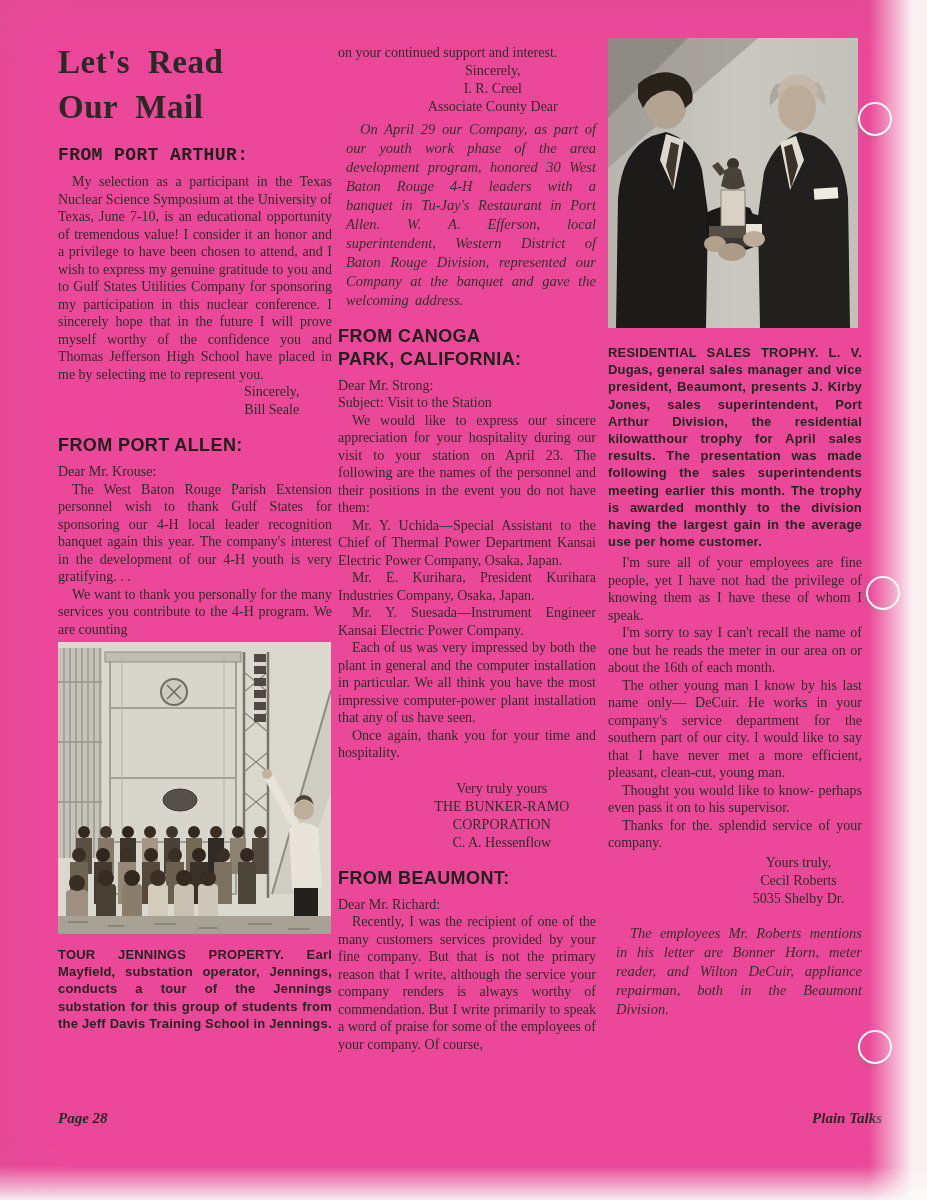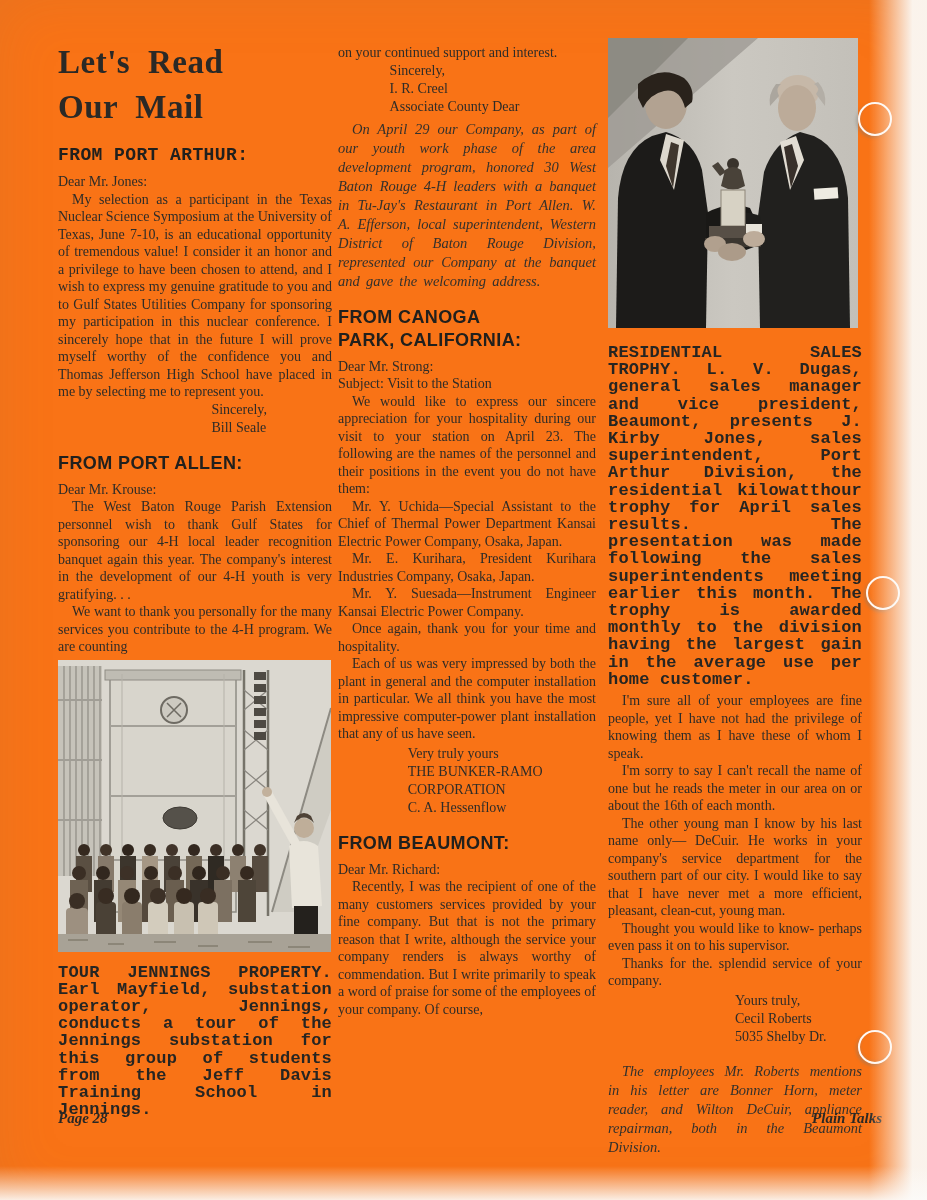--- a/index.html
+++ b/index.html
@@ -1,16 +1,16 @@
 <!DOCTYPE html>
 <html><head>
 <meta charset="utf-8">
 <style>
   html,body{margin:0;padding:0;background:#e8e6e0;}
-  .page{position:relative;width:927px;height:1200px;background:#f97316;overflow:hidden;
+  .page{position:relative;width:927px;height:1200px;background:#ec4899;overflow:hidden;
         font-family:"Liberation Serif",serif;color:#2e2c28;
         box-shadow:inset 0 0 60px rgba(120,115,100,.12);}
   .col{position:absolute;}
   .col1{left:58px;top:40px;width:274px;}
   .col2{left:338px;top:44px;width:258px;}
   .col3{left:608px;top:38px;width:254px;}
 
   .title{margin:0 0 14px 0;font-size:33px;line-height:45px;font-weight:700;
          color:#2b2926;letter-spacing:.5px;word-spacing:9px;}
   .title span{display:block;}
@@ -18,31 +18,31 @@
   .head{font-family:"Liberation Sans",sans-serif;font-weight:700;font-size:18px;
         line-height:23px;letter-spacing:.4px;color:#21201d;margin:15px 0 6px 0;}
   .head.first{margin-top:2px;font-family:Liberation Mono, monospace;}
   .head.canoga{max-width:200px;}
 
   p{margin:0;}
   .body{font-size:14px;line-height:17.5px;text-align:justify;}
   .sal{font-size:14px;line-height:17.5px;}
   .indent{text-indent:14px;}
   .sig{font-size:14px;line-height:18px;}
-  .sig div{white-space:nowrap;}
+  .sig div{white-space:nowrap;text-align:center;}
   .sig-c1{margin-left:56%;}
   .sig-c2a{margin-left:20%;}
-  .sig-c2b{margin-left:27%;margin-top:2px;}
+  .sig-c2b{margin-left:27%;margin-top:18px;}
   .sig-c3{margin-left:50%;margin-top:2px;}
 
   .note{font-style:italic;font-size:14.5px;line-height:19px;word-spacing:2.5px;
-        text-align:justify;color:#34312c;}
+        text-align:justify;color:#34312c;margin-left:8px;}
   .mt4{margin-top:4px;} .mt12{margin-top:12px;} .mt14{margin-top:4px;} .mt16{margin-top:16px;}
 
-  .caption{font-family:Liberation Mono, monospace;font-weight:700;font-size:17px;
+  .caption{font-family:Liberation Sans, sans-serif;font-weight:700;font-size:13px;
            line-height:17.2px;letter-spacing:.2px;color:#262522;text-align:justify;}
 
   .photo{display:block;line-height:0;}
   .photo svg{display:block;}
 
   .footerL{position:absolute;left:58px;top:1110px;font-style:italic;font-weight:700;
            font-size:15px;color:#2a2825;text-align:center;}
   .footerR{position:absolute;left:628px;top:1110px;width:254px;text-align:right;
            font-style:italic;font-weight:700;font-size:15px;color:#2a2825;}
 
@@ -63,21 +63,20 @@
 
 <div class="page">
 
   <div class="col col1">
     <h1 class="title">
       <span>Let's Read</span>
       <span>Our Mail</span>
     </h1>
 
     <h2 class="head first">FROM PORT ARTHUR:</h2>
-    <p class="sal">Dear Mr. Jones:</p>
     <p class="body indent">My selection as a participant in the Texas Nuclear Science Symposium at the University of Texas, June 7-10, is an educational opportunity of tremendous value! I consider it an honor and a privilege to have been chosen to attend, and I wish to express my genuine gratitude to you and to Gulf States Utilities Company for sponsoring my participation in this nuclear conference. I sincerely hope that in the future I will prove myself worthy of the confidence you and Thomas Jefferson High School have placed in me by selecting me to represent you.</p>
     <div class="sig sig-c1">
       <div>Sincerely,</div>
       <div>Bill Seale</div>
     </div>
 
     <h2 class="head">FROM PORT ALLEN:</h2>
     <p class="sal">Dear Mr. Krouse:</p>
     <p class="body indent">The West Baton Rouge Parish Extension personnel wish to thank Gulf States for sponsoring our 4-H local leader recognition banquet again this year. The company's interest in the development of our 4-H youth is very gratifying. . .</p>
     <p class="body indent">We want to thank you personally for the many services you contribute to the 4-H program. We are counting</p>
@@ -185,22 +184,22 @@
     </div>
     <p class="note indent mt4">On April 29 our Company, as part of our youth work phase of the area development program, honored 30 West Baton Rouge 4-H leaders with a banquet in Tu-Jay's Restaurant in Port Allen. W. A. Efferson, local superintendent, Western District of Baton Rouge Division, represented our Company at the banquet and gave the welcoming address.</p>
 
     <h2 class="head canoga">FROM CANOGA PARK, CALIFORNIA:</h2>
     <p class="sal">Dear Mr. Strong:</p>
     <p class="sal">Subject:  Visit to the Station</p>
     <p class="body indent">We would like to express our sincere appreciation for your hospitality during our visit to your station on April 23. The following are the names of the personnel and their positions in the event you do not have them:</p>
     <p class="body indent">Mr. Y. Uchida—Special Assistant to the Chief of Thermal Power Department Kansai Electric Power Company, Osaka, Japan.</p>
     <p class="body indent">Mr. E. Kurihara, President Kurihara Industries Company, Osaka, Japan.</p>
     <p class="body indent">Mr. Y. Suesada—Instrument Engineer Kansai Electric Power Company.</p>
+    <p class="body indent">Each of us was very impressed by both the plant in general and the computer installation in particular. We all think you have the most impressive computer-power plant installation that any of us have seen.</p>
     <p class="body indent">Once again, thank you for your time and hospitality.</p>
-    <p class="body indent">Each of us was very impressed by both the plant in general and the computer installation in particular. We all think you have the most impressive computer-power plant installation that any of us have seen.</p>
     <div class="sig sig-c2b">
       <div>Very truly yours</div>
       <div>THE BUNKER-RAMO</div>
       <div>CORPORATION</div>
       <div>C. A. Hessenflow</div>
     </div>
 
     <h2 class="head">FROM BEAUMONT:</h2>
     <p class="sal">Dear Mr. Richard:</p>
     <p class="body indent">Recently, I was the recipient of one of the many customers services provided by your fine company. But that is not the primary reason that I write, although the service your company renders is always worthy of commendation. But I write primarily to speak a word of praise for some of the employees of your company. Of course,</p>

